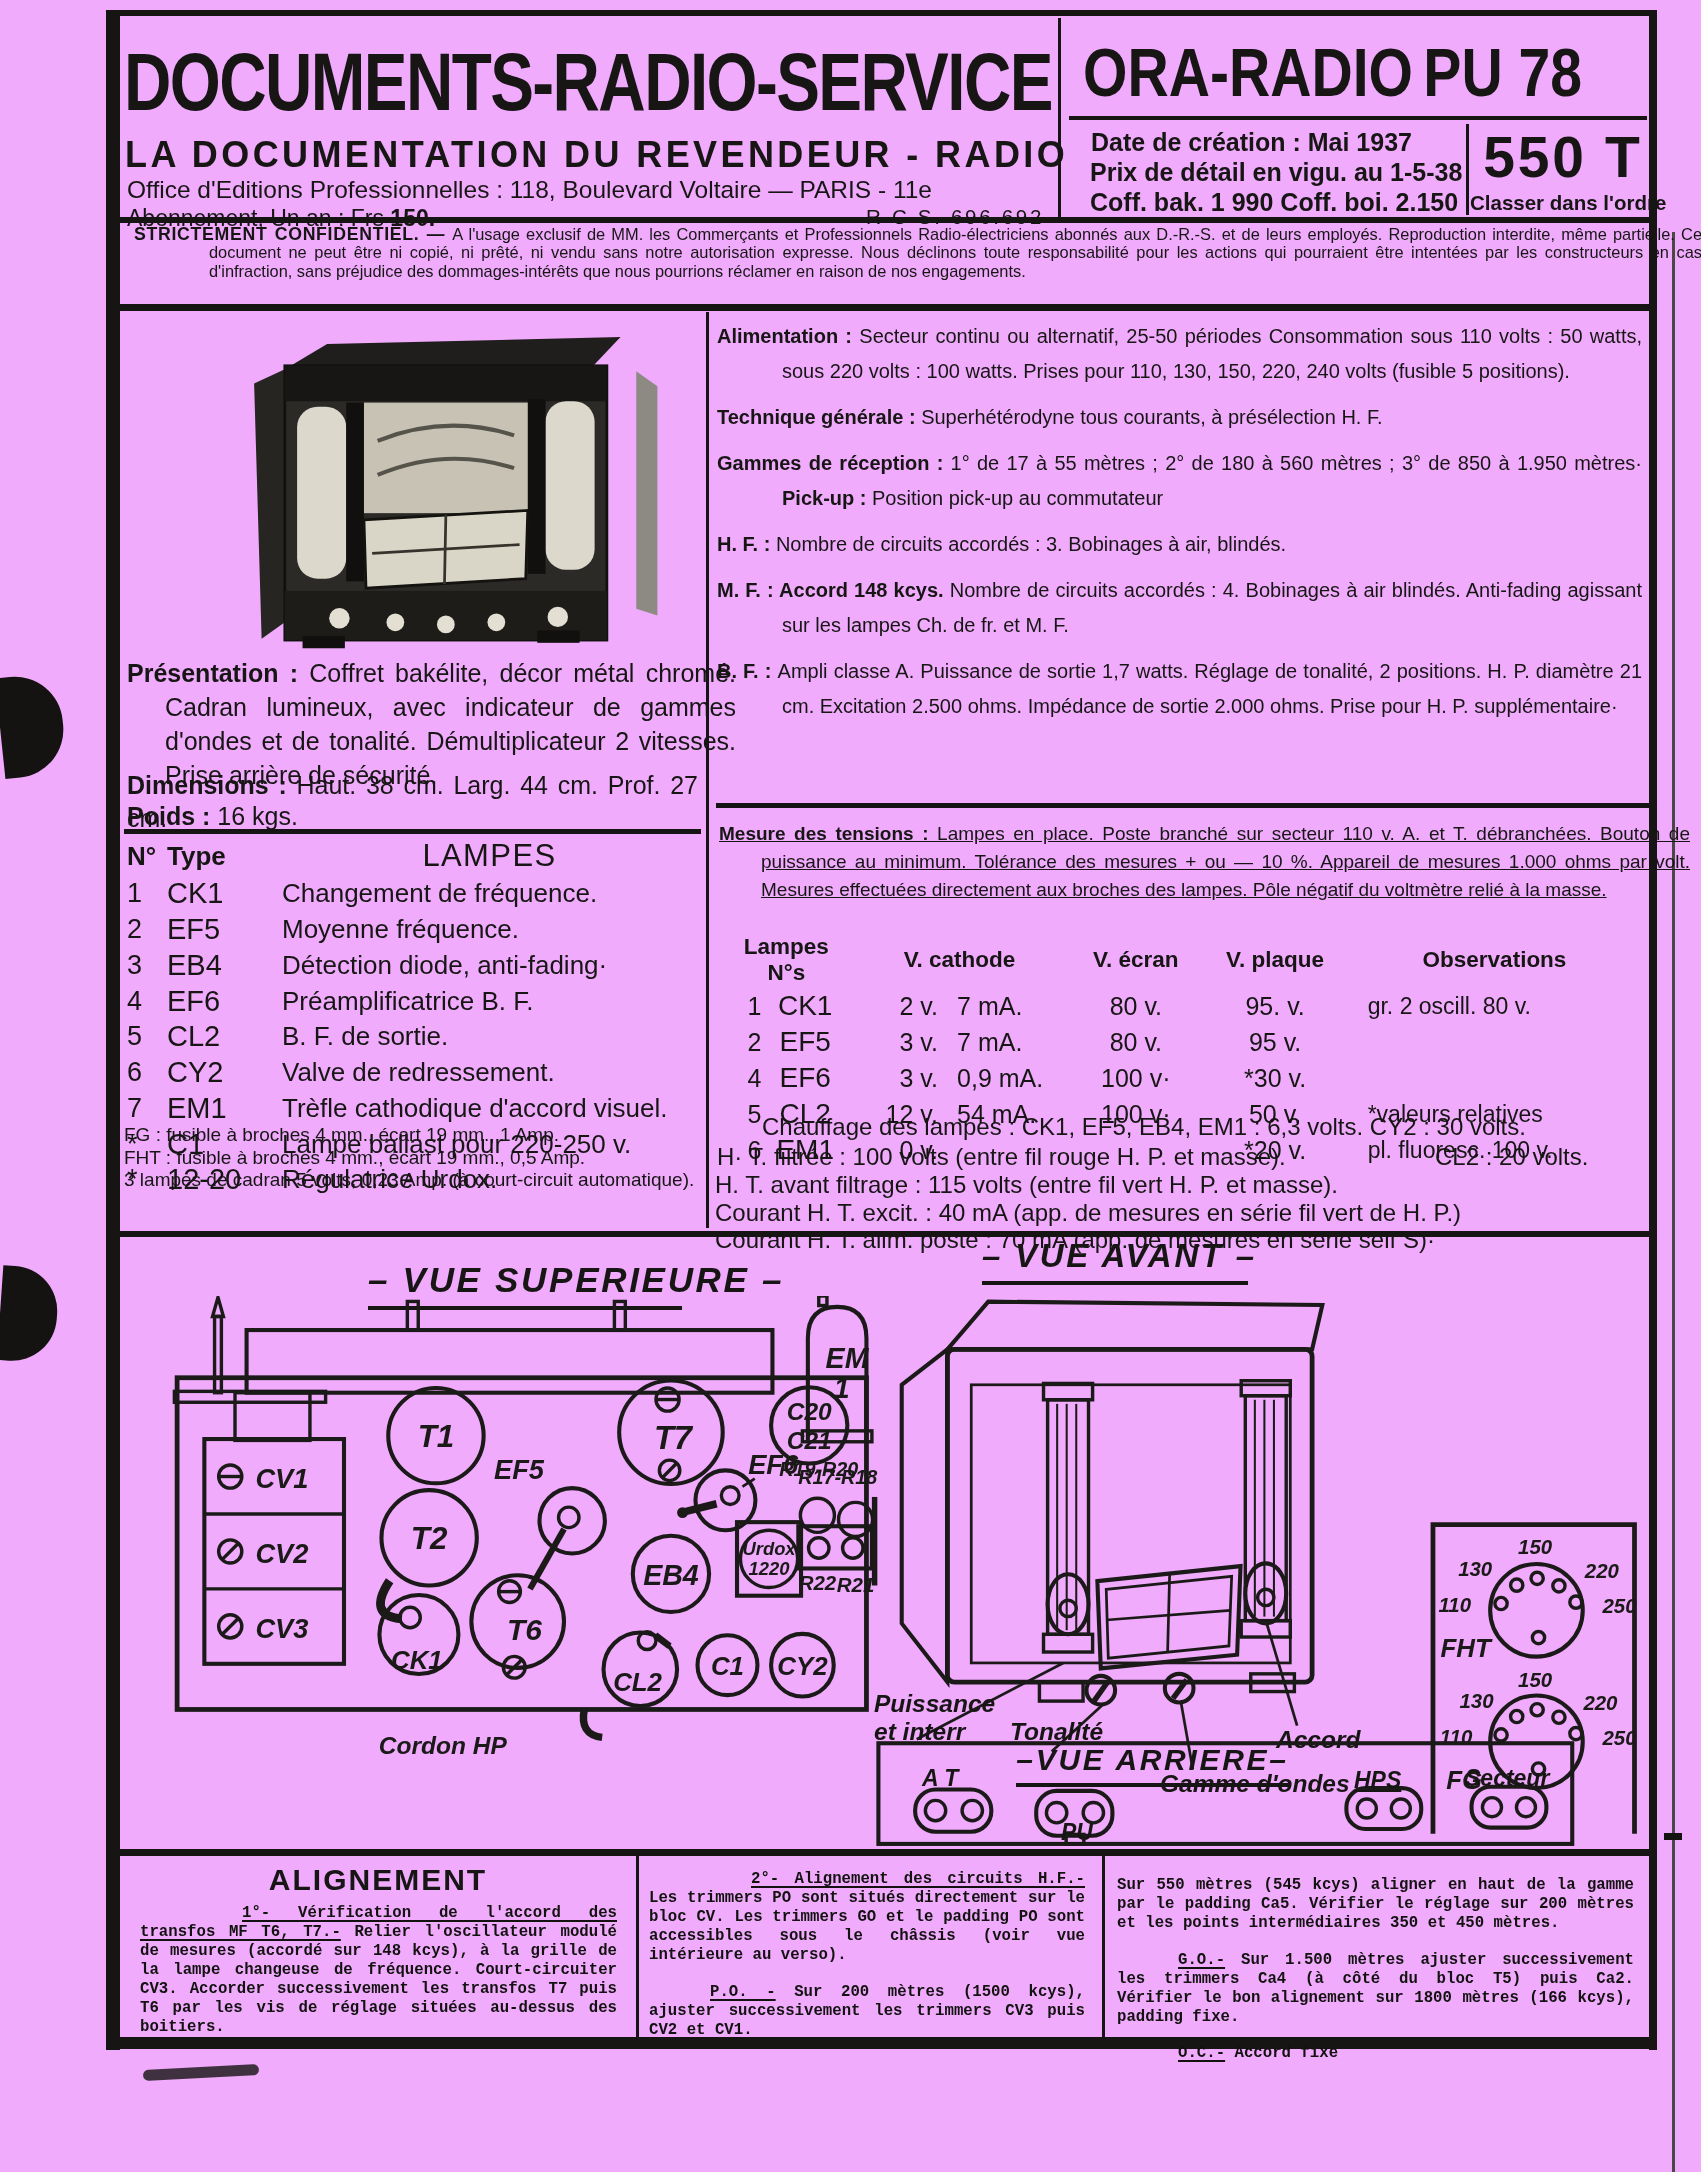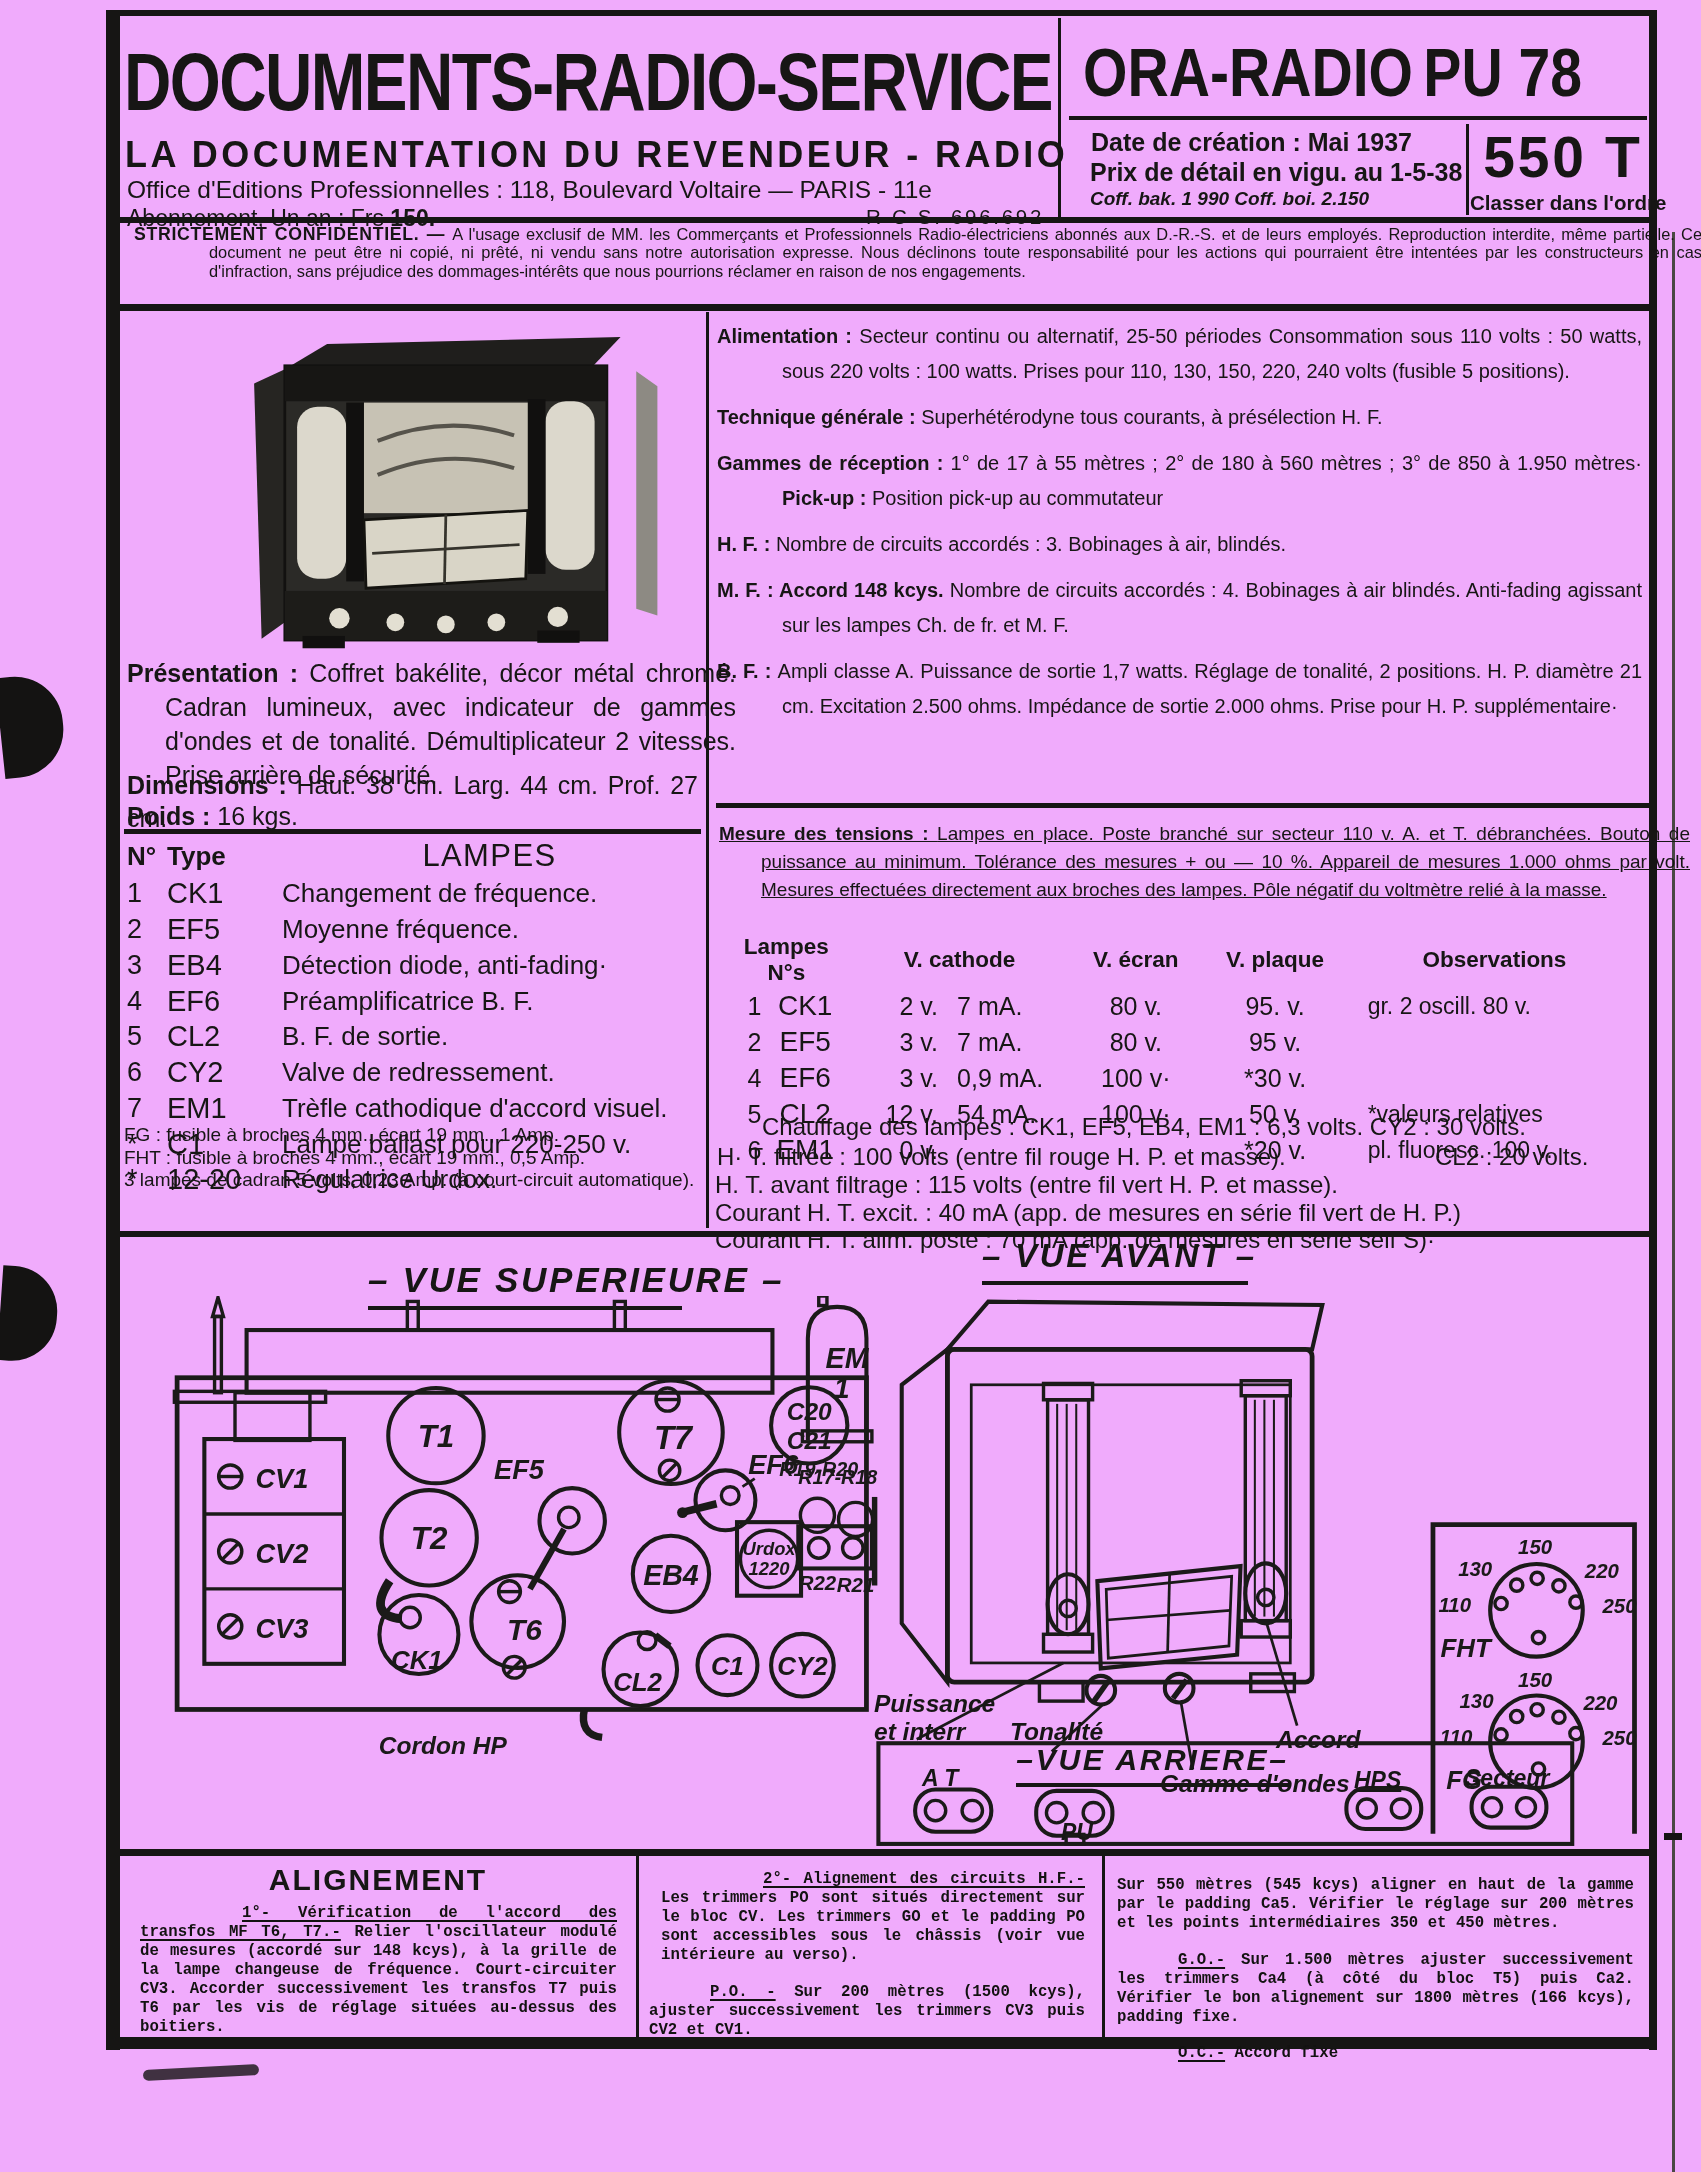--- a/index.html
+++ b/index.html
@@ -22,21 +22,21 @@
            transform:scaleX(.80);transform-origin:left top;white-space:nowrap;}
   .h-sub{left:125px;top:134px;font-size:36px;font-weight:800;letter-spacing:3.4px;white-space:nowrap;}
   .h-office{left:127px;top:176px;font-size:24.5px;white-space:nowrap;}
   .h-abo{left:127px;top:205px;font-size:23px;}
   .h-rcs{left:805px;top:205px;width:239px;font-size:20.5px;text-align:right;letter-spacing:2.7px;}
   .h-brand{left:1083px;top:33px;font-size:68px;font-weight:900;letter-spacing:0px;
            transform:scaleX(.84);transform-origin:left top;white-space:nowrap;}
   .h-brand .model{font-weight:700;margin-left:12.3px;}
   .h-date{left:1091px;top:128px;font-size:25px;font-weight:600;}
   .h-prix{left:1090px;top:158px;font-size:25px;font-weight:600;}
-  .h-coff{left:1090px;top:188px;font-size:19px;font-weight:600;font-style:italic;}
+  .h-coff{left:1090px;top:188px;font-size:25px;font-weight:600;}
   .h-code{left:1478px;top:124px;width:170px;text-align:center;font-size:57px;font-weight:900;letter-spacing:2.7px;}
   .h-classer{left:1470px;top:191px;width:183px;text-align:center;font-size:20.5px;font-weight:600;white-space:nowrap;}
 
   .conf{left:134px;top:225px;width:1493px;font-size:16.4px;line-height:18.4px;text-align:justify;
         padding-left:75px;text-indent:-75px;}
   .conf .seg-b{font-size:17.7px;letter-spacing:0.7px;}
 
   
   .spec-col{left:717px;top:319px;width:925px;}
   p.spec{font-size:20px;line-height:35px;text-align:justify;margin:0 0 11px 0;
@@ -516,21 +516,21 @@
 
   <div class="rule" style="left:113px;top:1849px;width:1538px;height:6.8px;"></div>
   <div class="rule" style="left:636px;top:1849px;width:3.4px;height:190px;"></div>
   <div class="rule" style="left:1102px;top:1849px;width:3.4px;height:190px;"></div>
 
   <div class="al-title" style="left:136px;top:1863px;width:484px;">ALIGNEMENT</div>
   <div class="tw" style="left:140px;top:1904px;width:477px;">
       <div class="tw-para" style="text-indent: 102px;"><span class="seg-u">1°- Vérification de l'accord des transfos MF T6, T7.-</span><span class=""> Relier l'oscillateur modulé de mesures (accordé sur 148 kcys), à la grille de la lampe changeuse de fréquence. Court-circuiter CV3. Accorder successivement les transfos T7 puis T6 par les vis de réglage situées au-dessus des boitiers.</span></div>
     </div>
   <div class="tw" style="left:649px;top:1870px;width:436px;">
-      <div class="tw-para" style="text-indent: 102px; margin-left: 12px;"><span class="seg-u">2°- Alignement des circuits H.F.-</span><span class=""> Les trimmers PO sont situés directement sur le bloc CV. Les trimmers GO et le padding PO sont accessibles sous le châssis (voir vue intérieure au verso).</span></div>
+      <div class="tw-para" style="text-indent: 102px;"><span class="seg-u">2°- Alignement des circuits H.F.-</span><span class=""> Les trimmers PO sont situés directement sur le bloc CV. Les trimmers GO et le padding PO sont accessibles sous le châssis (voir vue intérieure au verso).</span></div>
       <div class="tw-para" style="text-indent: 61px;"><span class="seg-u">P.O. -</span><span class=""> Sur 200 mètres (1500 kcys), ajuster successivement les trimmers CV3 puis CV2 et CV1.</span></div>
     </div>
   <div class="tw" style="left:1117px;top:1876px;width:517px;">
       <div class="tw-para" style="text-indent: 0px;"><span class="">Sur 550 mètres (545 kcys) aligner en haut de la gamme par le padding Ca5. Vérifier le réglage sur 200 mètres et les points intermédiaires 350 et 450 mètres.</span></div>
       <div class="tw-para" style="text-indent: 61px;"><span class="seg-u">G.O.-</span><span class=""> Sur 1.500 mètres ajuster successivement les trimmers Ca4 (à côté du bloc T5) puis Ca2. Vérifier le bon alignement sur 1800 mètres (166 kcys), padding fixe.</span></div>
       <div class="tw-para" style="text-indent: 61px;"><span class="seg-u">O.C.-</span><span class=""> Accord fixe</span></div>
     </div>
 
 </div>
 

